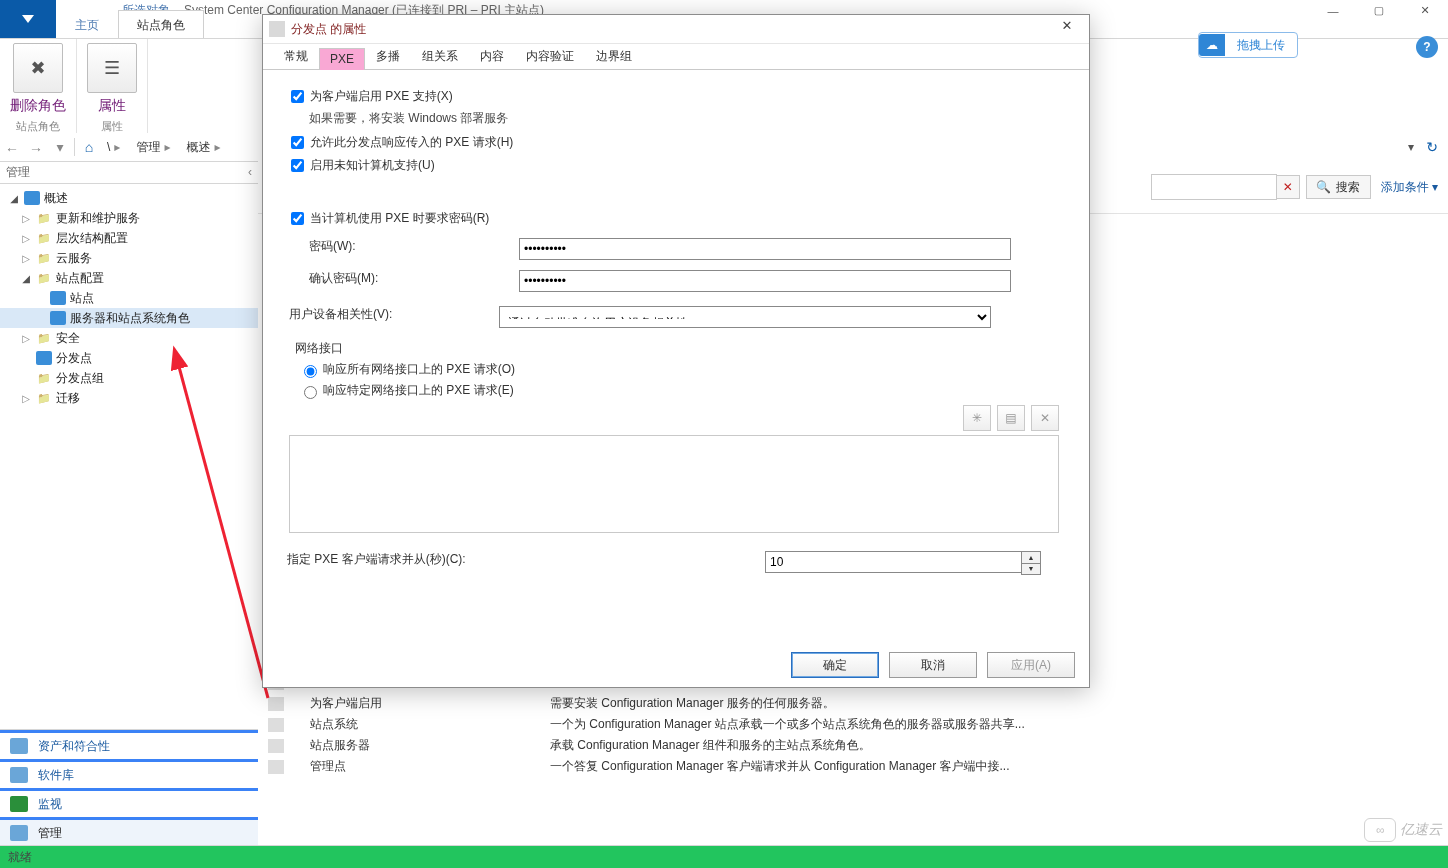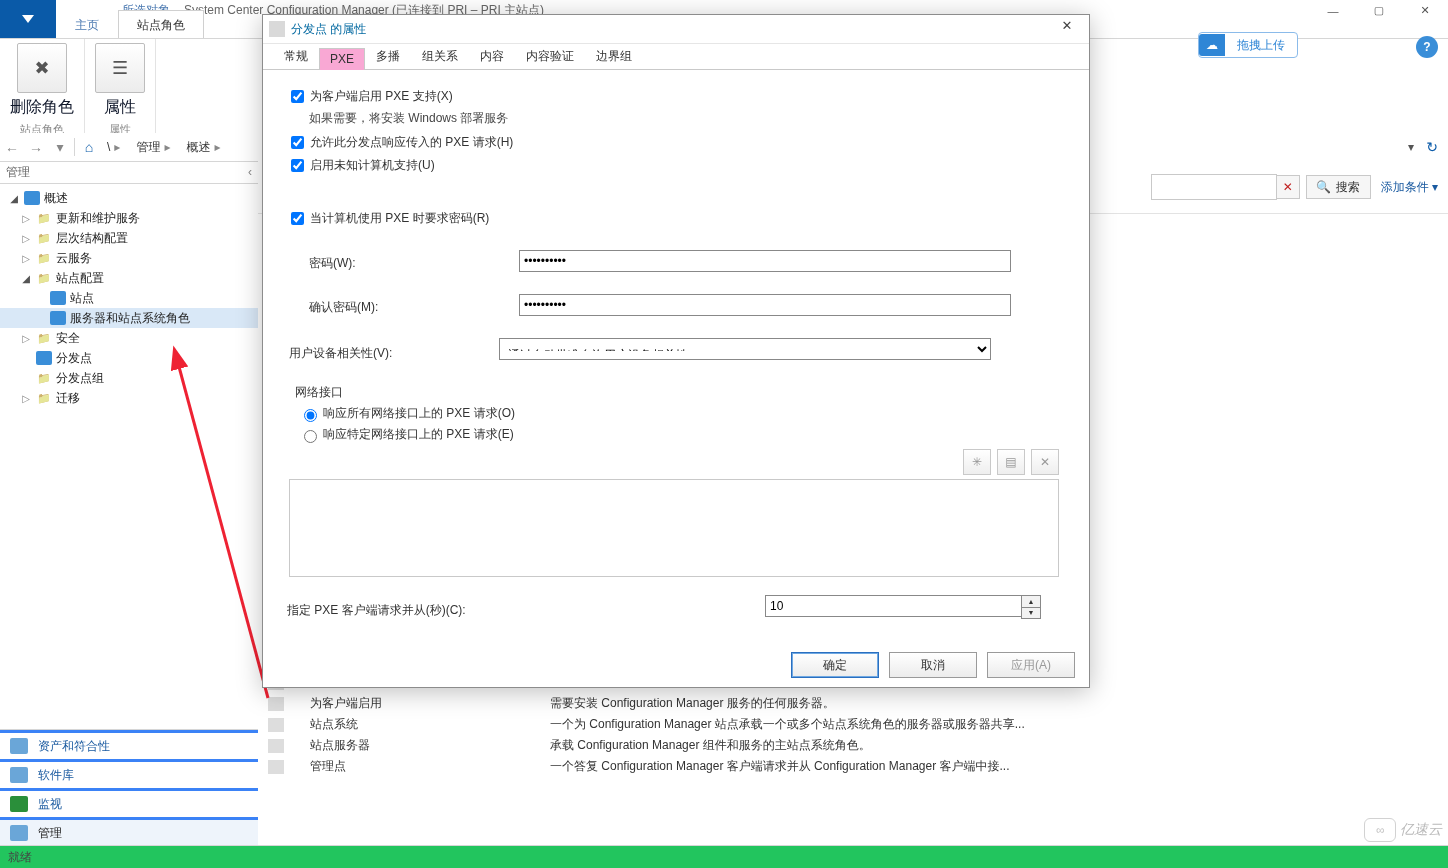--- a/index.html
+++ b/index.html
@@ -14,21 +14,21 @@
   .big-blue{width:56px;height:38px;background:#0a5aa8;display:flex;align-items:center;justify-content:center}
   .big-blue svg{fill:#fff}
   .tabb{padding:6px 18px 4px;border:1px solid transparent;border-bottom:none;color:#4a78b0;background:transparent;margin-top:14px}
   .tabb.first{color:#4a78b0}
   .tabb.sel{background:#fff;border-color:#d0d0d0;color:#333}
   .sel-banner{position:absolute;left:108px;top:0;padding:2px 14px;color:#4a78b0;font-size:12px}
 
   .ribbon{position:absolute;left:0;top:38px;right:0;height:95px;background:#fff;border-top:1px solid #d6d6d6;border-bottom:1px solid #d6d6d6;display:flex}
   .ribbon-grp{border-right:1px solid #e3e3e3;padding:4px 10px 2px;text-align:center}
   .ribbon-icon{width:48px;height:48px;border:1px solid #bdbdbd;background:linear-gradient(#fff,#ececec);border-radius:2px;margin:0 auto 4px;display:flex;align-items:center;justify-content:center;color:#555;font-size:18px}
-  .ribbon-label{color:#0f172a;font-size:16px}
+  .ribbon-label{color:#701a75;font-size:14px}
   .ribbon-cat{color:#888;font-size:11px;margin-top:4px}
 
   .addr{position:absolute;left:0;top:133px;right:0;height:28px;border-bottom:1px solid #d6d6d6;display:flex;align-items:center;background:#fff}
   .nav-arrow{width:24px;height:24px;display:flex;align-items:center;justify-content:center;color:#888;font-size:14px}
   .addr-sep{width:1px;height:18px;background:#d6d6d6;margin:0 2px}
   .crumb{padding:0 6px;color:#333}
   .crumb .ar{color:#888;margin:0 4px}
   .addr-drop{margin-left:auto;width:18px;text-align:center;color:#555}
   .refresh{width:24px;text-align:center;color:#0a5aa8;font-size:14px;margin-right:4px}
 
@@ -72,30 +72,30 @@
 
   .status{position:absolute;left:0;right:0;bottom:0;height:22px;border-top:1px solid #d6d6d6;background:#22c55e;display:flex;align-items:center;padding:0 8px;color:#444}
 
   
   .arrows{position:absolute;left:0;top:0;right:0;bottom:0;pointer-events:none}
 
   
   .dlg{position:absolute;left:262px;top:14px;width:826px;height:672px;background:#fff;border:1px solid #8c8c8c;box-shadow:0 4px 24px rgba(0,0,0,.25);z-index:10}
   .dlg-title{height:28px;display:flex;align-items:center;padding:0 6px;border-bottom:1px solid #e6e6e6}
   .dlg-title .dico{width:16px;height:16px;background:#d9d9d9;margin-right:6px}
-  .dlg-title .dt{flex:1;color:#0369a1}
+  .dlg-title .dt{flex:1;color:#7f1d1d}
   .dlg-title .dx{width:32px;height:22px;text-align:center;font-size:13px;color:#444}
   .dlg-tabs{display:flex;border-bottom:1px solid #c9c9c9;padding-left:10px;height:25px;align-items:flex-end}
   .dt-tab{padding:3px 10px 4px;border:1px solid transparent;border-bottom:none;color:#333;margin-right:0}
   .dt-tab.sel{border-color:#c9c9c9;background:#f9a8d4;position:relative;top:1px}
   .dlg-body{position:absolute;left:0;right:0;top:54px;bottom:44px;padding:14px 28px 10px 24px;overflow:auto}
   .chk{display:flex;align-items:center;margin:4px 0}
   .chk input{margin-right:6px}
   .sub{margin-left:22px;color:#444;margin-bottom:6px}
-  .formrow{display:flex;align-items:flex-end;margin:22px 0}
+  .formrow{display:flex;align-items:flex-start;margin:10px 0}
   .formrow .flab{width:210px;padding-left:22px}
   .formrow .fctl{flex:0 0 492px}
   input[type=password],select,input[type=text]{height:22px;border:1px solid #888;background:#fff;font:inherit;padding:8px 4px;box-sizing:border-box}
   select{width:492px}
   input[type=password]{width:492px}
   .grp-title{margin:10px 0 4px 8px}
   .net-box{border:1px solid #c9c9c9;height:96px;margin:4px 2px 0 2px;background:#fff}
   .net-toolbar{display:flex;justify-content:flex-end;gap:6px;margin:6px 2px 0}
   .tb-btn{width:26px;height:24px;border:1px solid #c9c9c9;background:linear-gradient(#fff,#eee);display:flex;align-items:center;justify-content:center;color:#999}
   .spinner{display:flex}

